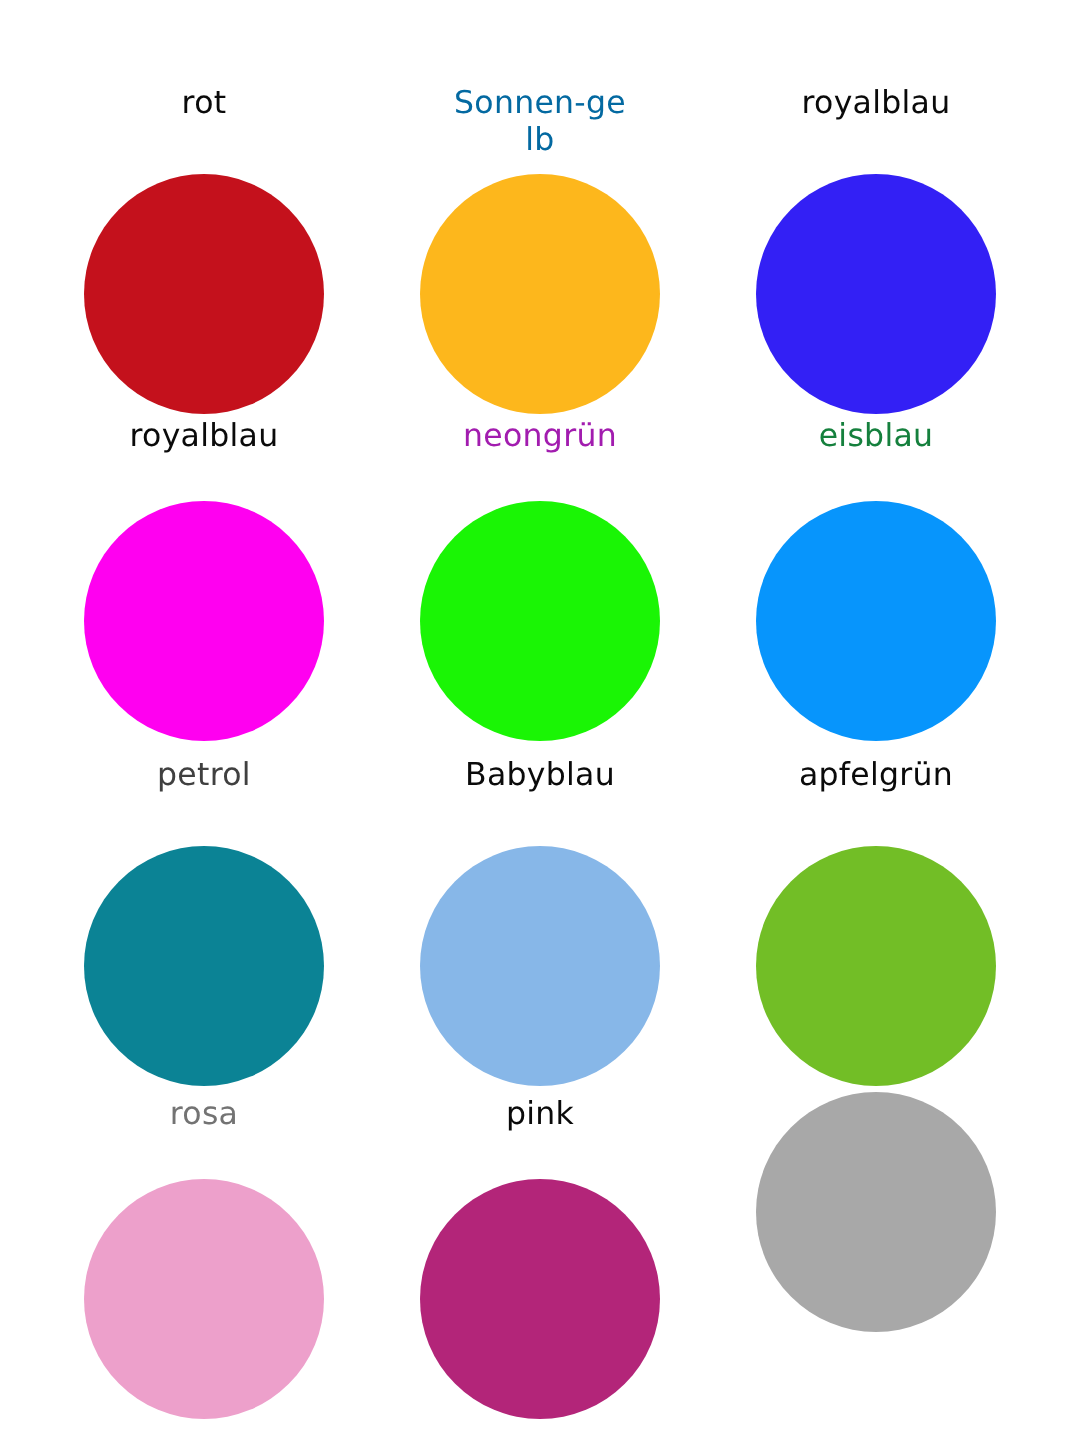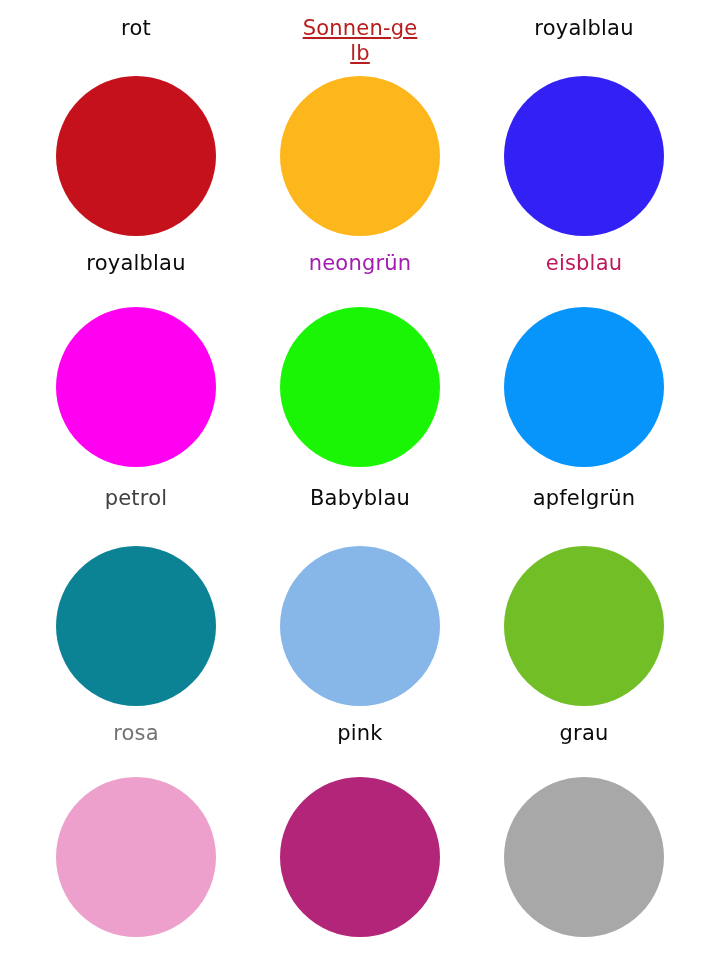--- a/index.html
+++ b/index.html
@@ -53,55 +53,55 @@
   }
 
   .swatch-circle {
     width: 160px;
     height: 160px;
     border-radius: 50%;
     flex: 0 0 auto;
   }
 
   
-  .row-1 .swatch-label { height: 56px; }
+  .row-1 .swatch-label { height: 56px; margin-top: 40px; }
   .row-3 .swatch-label { height: 56px; }
 </style>
 </head>
 <body style="background: rgb(255, 255, 255);">
 
 <div id="swatch-grid">
 
   <div class="swatch-cell row-1">
     <div class="swatch-label" style="color: rgb(10, 10, 10);">rot</div>
     <div class="swatch-circle" style="background-color: rgb(196, 17, 28);"></div>
   </div>
 
   <div class="swatch-cell row-1">
-    <div class="swatch-label" style="color: #b91c1c; text-decoration: underline;">Sonnen-gelb</div>
+    <div class="swatch-label" style="color: #0369a1;">Sonnen-gelb</div>
     <div class="swatch-circle" style="background-color: rgb(253, 183, 28);"></div>
   </div>
 
   <div class="swatch-cell row-1">
     <div class="swatch-label" style="color: rgb(10, 10, 10);">royalblau</div>
     <div class="swatch-circle" style="background-color: rgb(51, 32, 245);"></div>
   </div>
 
   <div class="swatch-cell row-2">
     <div class="swatch-label" style="color: rgb(10, 10, 10);">royalblau</div>
     <div class="swatch-circle" style="background-color: rgb(255, 0, 240);"></div>
   </div>
 
   <div class="swatch-cell row-2">
     <div class="swatch-label" style="color: #a21caf;">neongrün</div>
     <div class="swatch-circle" style="background-color: rgb(26, 245, 5);"></div>
   </div>
 
   <div class="swatch-cell row-2">
-    <div class="swatch-label" style="color: #be185d;">eisblau</div>
+    <div class="swatch-label" style="color: #15803d;">eisblau</div>
     <div class="swatch-circle" style="background-color: rgb(7, 149, 252);"></div>
   </div>
 
   <div class="swatch-cell row-3">
     <div class="swatch-label" style="color: #404040;">petrol</div>
     <div class="swatch-circle" style="background-color: rgb(11, 131, 149);"></div>
   </div>
 
   <div class="swatch-cell row-3">
     <div class="swatch-label" style="color: rgb(10, 10, 10);">Babyblau</div>
@@ -117,17 +117,16 @@
     <div class="swatch-label" style="color: #737373;">rosa</div>
     <div class="swatch-circle" style="background-color: rgb(237, 160, 203);"></div>
   </div>
 
   <div class="swatch-cell row-4">
     <div class="swatch-label" style="color: rgb(10, 10, 10);">pink</div>
     <div class="swatch-circle" style="background-color: rgb(179, 37, 121);"></div>
   </div>
 
   <div class="swatch-cell row-4">
-    <div class="swatch-label" style="color: rgb(10, 10, 10);">grau</div>
     <div class="swatch-circle" style="background-color: rgb(168, 168, 168);"></div>
   </div>
 
 </div>
 
 </body></html>

